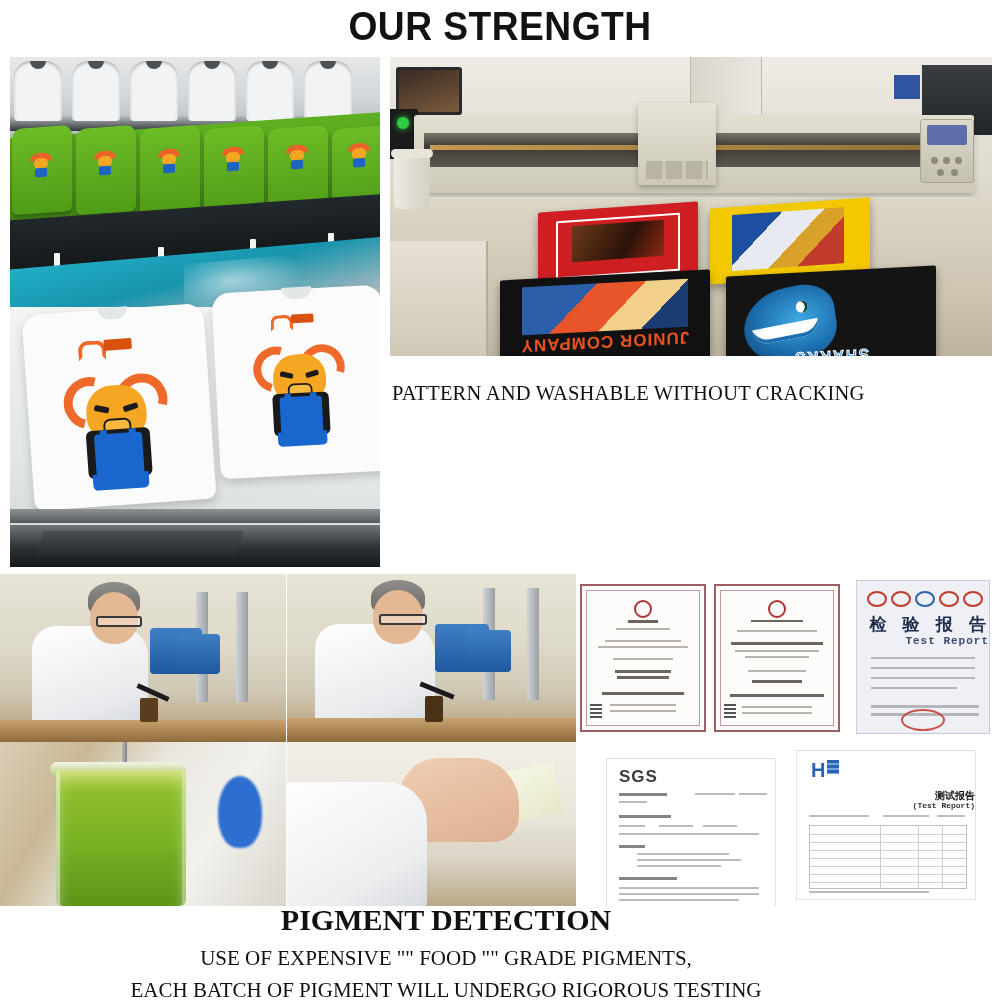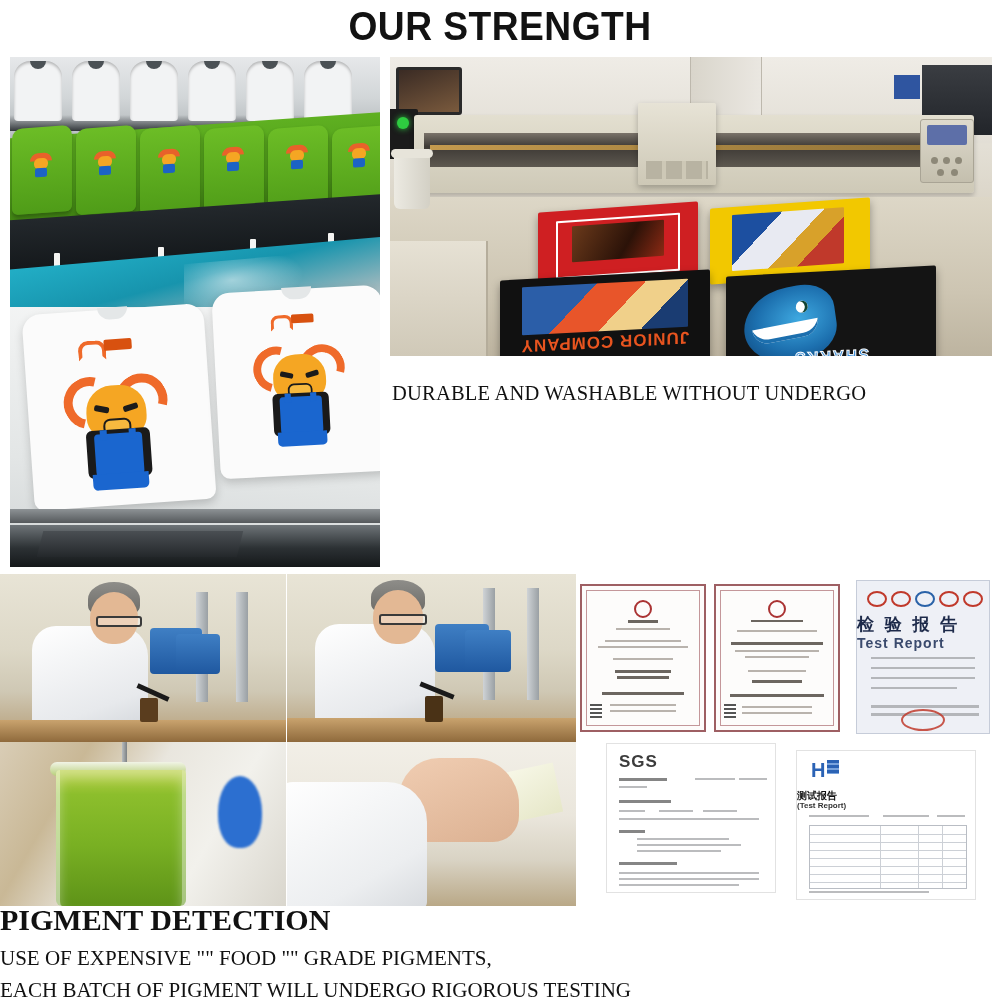--- a/index.html
+++ b/index.html
@@ -208,37 +208,37 @@
   .cert{position:absolute;background:#fdfcfb;border:2px solid #9e5f63;}
   .cert:before{content:"";position:absolute;inset:4px;border:1px solid #c4979a;}
   .cert-seal{position:absolute;left:50%;transform:translateX(-50%);width:14px;height:14px;
     border:2px solid #a33; border-radius:50%;}
   .cert-line{position:absolute;background:#b9b3ad;height:2px;left:50%;transform:translateX(-50%);}
   .cert-line.dark{background:#6c6660;}
   .cert-qr{position:absolute;left:8px;bottom:12px;width:12px;height:14px;
     background:repeating-linear-gradient(0deg,#555 0 2px,#fff 2px 4px);}
   .rep{position:absolute;background:#eef0f6;border:1px solid #c6ccd9;}
   .rep-badge{position:absolute;width:16px;height:12px;border:2px solid #c0392b;border-radius:50%;}
-  .rep-title{position:absolute;left:0;right:0;text-align:left;color:#1d2a4a;
-    font-family:Liberation Sans, sans-serif;font-weight:bold;}
+  .rep-title{position:absolute;left:0;right:0;text-align:right;color:#1d2a4a;
+    font-family:Liberation Mono, monospace;font-weight:bold;}
   .rep-stamp{position:absolute;left:50%;transform:translateX(-50%);width:40px;height:18px;
     border:2px solid #c0392b;border-radius:50%;opacity:.85;}
   .sgs{position:absolute;background:#ffffff;border:1px solid #e2e2e2;}
   .sgs-logo{position:absolute;font-family:"Liberation Sans",sans-serif;font-weight:bold;
     color:#3c3c3c;letter-spacing:1px;}
   .h-logo{position:absolute;font-family:"Liberation Sans",sans-serif;font-weight:bold;color:#2b63b5;}
   .h-logo .sq{position:absolute;right:-14px;top:1px;width:12px;height:14px;
     background:repeating-linear-gradient(180deg,#2b63b5 0 3px,#7aa4dd 3px 5px);}
   .tbl{position:absolute;border:1px solid #b9bdc4;}
   .tbl .r{position:absolute;left:0;right:0;height:1px;background:#ccd0d6;}
   .tbl .c{position:absolute;top:0;bottom:0;width:1px;background:#ccd0d6;}
   .txtline{position:absolute;background:#8d8f93;height:1.5px;opacity:.6;}
 
   
-  #block-pigment{position:absolute;left:0;top:903px;width:892px;height:97px;}
+  #block-pigment{position:absolute;left:0;top:903px;width:892px;height:97px;text-align:center;}
   .pg-head{font-family:"Liberation Serif",serif;font-weight:bold;color:#111;font-size:30px;}
   .pg-line{font-family:"Liberation Serif",serif;color:#111;font-size:21px;}
 </style>
 </head>
 <body>
 
 <div class="page">
 
   <div class="title">OUR STRENGTH</div>
 
@@ -395,21 +395,21 @@
         <span class="dtg-revtext" style="top:58px;font-size:17px;">JUNIOR COMPANY</span>
       </div>
       <div class="shirtplate" style="left:336px;top:214px;width:210px;height:96px;background:#141414;transform:skewY(-3deg);">
         <i class="shark"></i>
         <span class="sharks-word" style="font-size:15px;">SHARKS</span>
       </div>
     </div>
   </div>
 
   <div id="block-pattern">
-    <div class="blk-line">DURABLE AND WASHABLE WITHOUT UNDERGO</div>
+    <div class="blk-line">PATTERN AND WASHABLE WITHOUT CRACKING</div>
   </div>
 
   <div class="photo" id="panel-lab1">
     <div class="ph-inner">
       <div class="lab-bg"></div>
       <div class="lab-post" style="left:196px;top:18px;width:12px;height:110px;"></div>
       <div class="lab-post" style="left:236px;top:18px;width:12px;height:110px;"></div>
       <div class="lab-machine" style="left:150px;top:54px;width:52px;height:46px;"></div>
       <div class="lab-machine" style="left:176px;top:60px;width:44px;height:40px;"></div>
       <div class="lab-coat" style="left:32px;top:52px;width:116px;height:110px;"></div>
@@ -492,37 +492,37 @@
         <i class="cert-qr"></i>
       </div>
 
       <div class="rep" style="left:278px;top:6px;width:132px;height:152px;">
         <i class="rep-badge" style="left:10px;top:10px;"></i>
         <i class="rep-badge" style="left:34px;top:10px;"></i>
         <i class="rep-badge" style="left:58px;top:10px;border-color:#2a62a8;"></i>
         <i class="rep-badge" style="left:82px;top:10px;"></i>
         <i class="rep-badge" style="left:106px;top:10px;"></i>
         <span class="rep-title" style="top:32px;font-size:17px;letter-spacing:3px;">检 验 报 告</span>
-        <span class="rep-title" style="top:54px;font-size:14px;letter-spacing:1px;color:#3a4a6d;">Test Report</span>
+        <span class="rep-title" style="top:54px;font-size:11px;letter-spacing:1px;color:#3a4a6d;">Test Report</span>
         <i class="txtline" style="left:14px;top:76px;width:104px;"></i>
         <i class="txtline" style="left:14px;top:86px;width:104px;"></i>
         <i class="txtline" style="left:14px;top:96px;width:104px;"></i>
         <i class="txtline" style="left:14px;top:106px;width:86px;"></i>
         <i class="txtline" style="left:14px;top:124px;width:108px;height:3px;"></i>
         <i class="txtline" style="left:14px;top:132px;width:108px;height:3px;"></i>
         <i class="rep-stamp" style="top:128px;"></i>
       </div>
     </div>
   </div>
 
   <div class="photo" id="panel-reports">
     <div class="ph-inner">
       <div class="cert-bg"></div>
 
-      <div class="sgs" style="left:28px;top:1px;width:168px;height:148px;">
+      <div class="sgs" style="left:28px;top:16px;width:168px;height:148px;">
         <span class="sgs-logo" style="left:12px;top:8px;font-size:17px;">SGS</span>
         <i class="txtline" style="left:12px;top:34px;width:48px;height:3px;background:#333;"></i>
         <i class="txtline" style="left:88px;top:34px;width:40px;"></i>
         <i class="txtline" style="left:132px;top:34px;width:28px;"></i>
         <i class="txtline" style="left:12px;top:42px;width:28px;"></i>
         <i class="txtline" style="left:12px;top:56px;width:52px;height:3px;background:#333;"></i>
         <i class="txtline" style="left:12px;top:66px;width:26px;"></i>
         <i class="txtline" style="left:52px;top:66px;width:34px;"></i>
         <i class="txtline" style="left:96px;top:66px;width:34px;"></i>
         <i class="txtline" style="left:12px;top:74px;width:140px;"></i>

